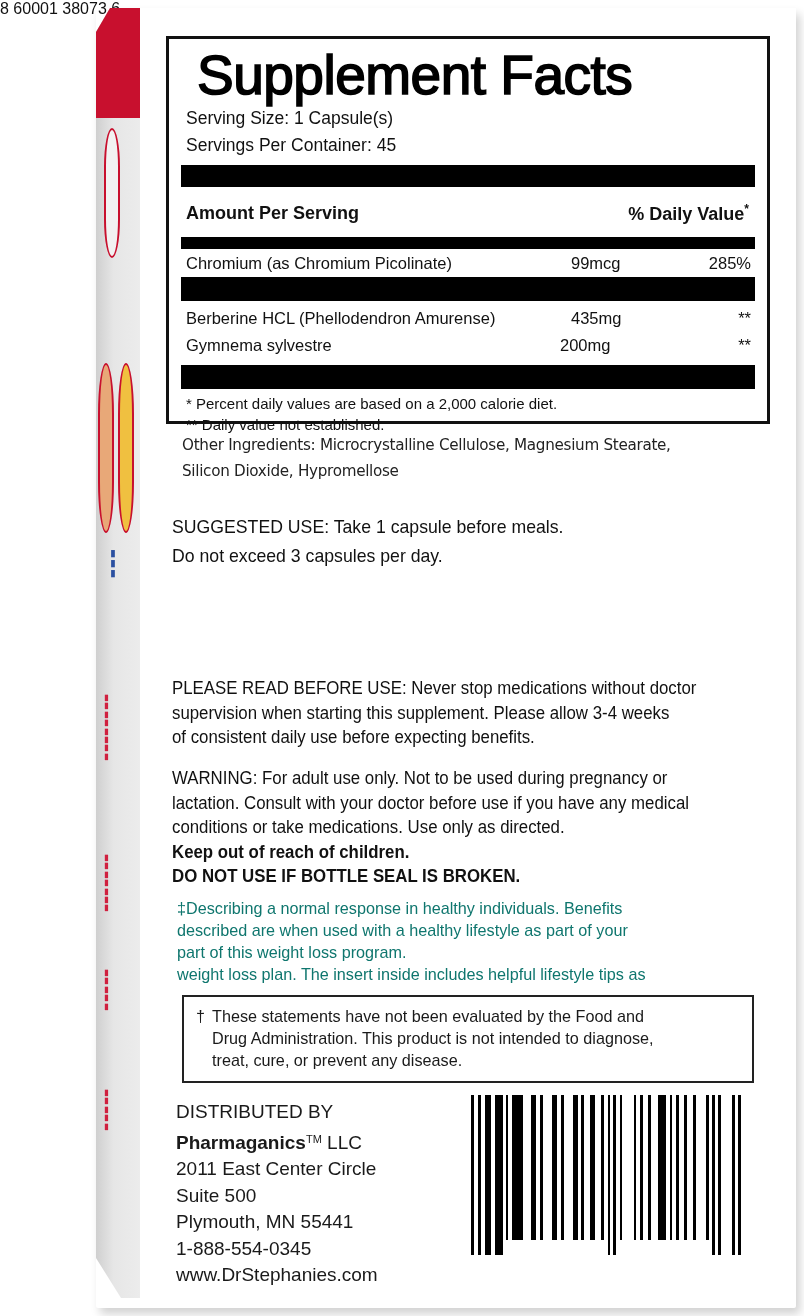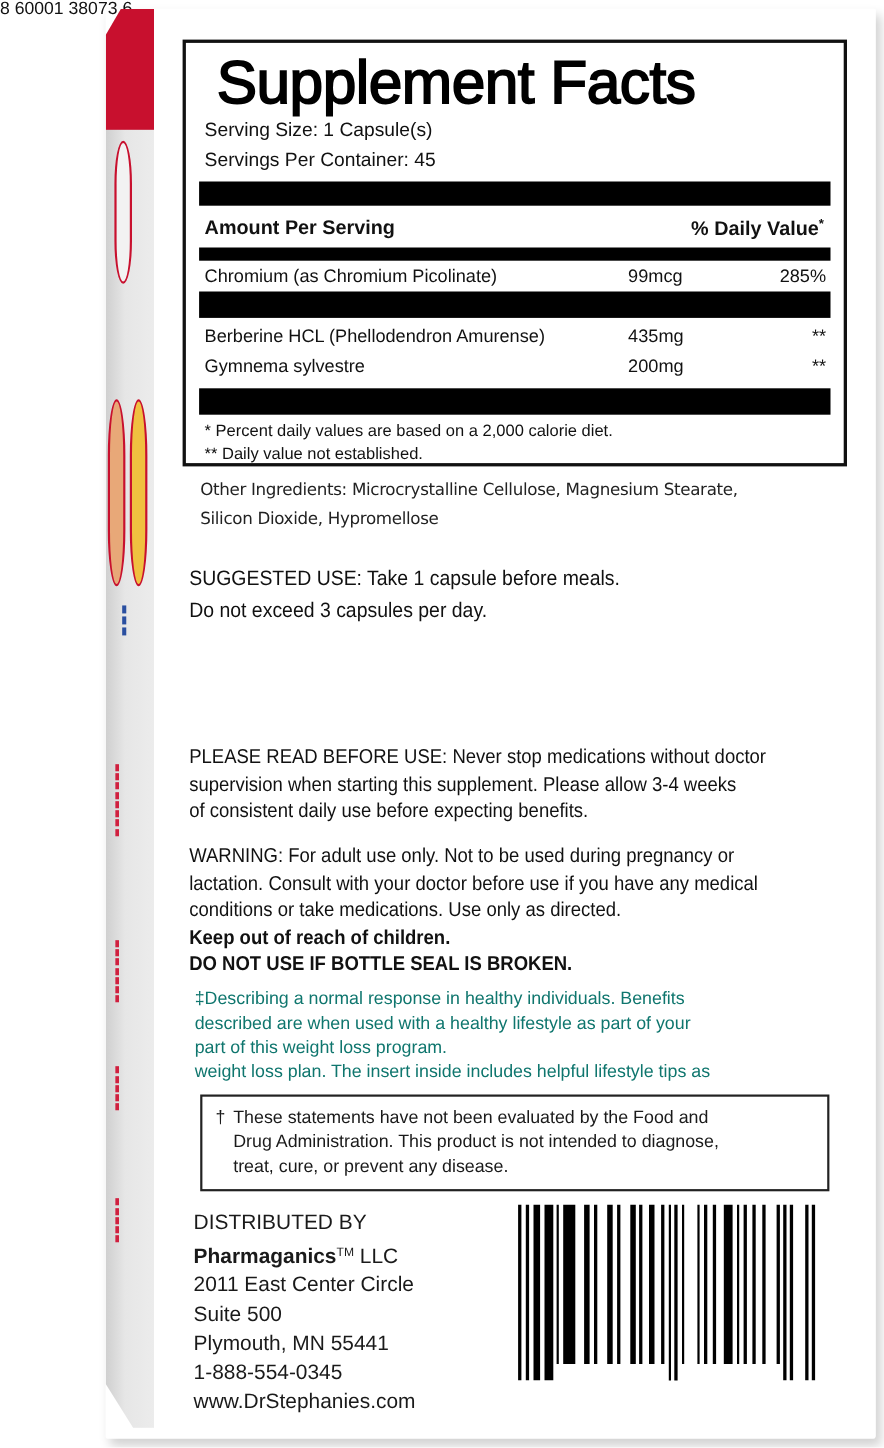--- a/index.html
+++ b/index.html
@@ -56,21 +56,21 @@
     .serving.first { margin-top: 2px; }
     .bar-thick { background: #000; height: 22px; margin-top: 6px; }
     .bar-medium { background: #000; height: 12px; }
     .bar-big { background: #000; height: 24px; }
     .row {
       display: flex; align-items: center; font-size: 16.5px; color: #111; padding-left: 5px; padding-right: 4px;
     }
     .row .name { flex: 1; }
     .row .amt { width: 120px; }
     .row .dv { width: 60px; text-align: right; }
-    .hdr { font-weight: bold; font-size: 18px; height: 38px; padding-top: 2px; }
+    .hdr { font-weight: bold; font-size: 18px; height: 50px; padding-top: 2px; }
     .hdr .dvh { flex: 1; text-align: right; padding-right: 2px; }
     .hdr sup { font-size: 12px; }
     .foot { font-size: 15px; line-height: 21px; padding-left: 5px; color: #111; }
 
     .other-ing {
       position: absolute; left: 182px; top: 432px; width: 590px;
       font-family: "DejaVu Sans", sans-serif; font-size: 15.2px; line-height: 26px; color: #222;
       letter-spacing: -0.3px;
     }
     .suggested {
@@ -140,21 +140,21 @@
     <span class="name">Chromium (as Chromium Picolinate)</span>
     <span class="amt">99mcg</span>
     <span class="dv">285%</span>
   </div>
   <div class="bar-big"></div>
   <div class="row" style="height:30px;padding-top:4px;align-items:center;">
     <span class="name">Berberine HCL (Phellodendron Amurense)</span>
     <span class="amt">435mg</span>
     <span class="dv">**</span>
   </div>
-  <div class="row" style="height:28px;">
+  <div class="row" style="height:28px;gap:11px;">
     <span class="name">Gymnema sylvestre</span>
     <span class="amt">200mg</span>
     <span class="dv">**</span>
   </div>
   <div class="bar-big" style="margin-top:6px;"></div>
   <div class="foot" style="margin-top:4px;">* Percent daily values are based on a 2,000 calorie diet.</div>
   <div class="foot">** Daily value not established.</div>
 </div>
 
 <div class="other-ing">

